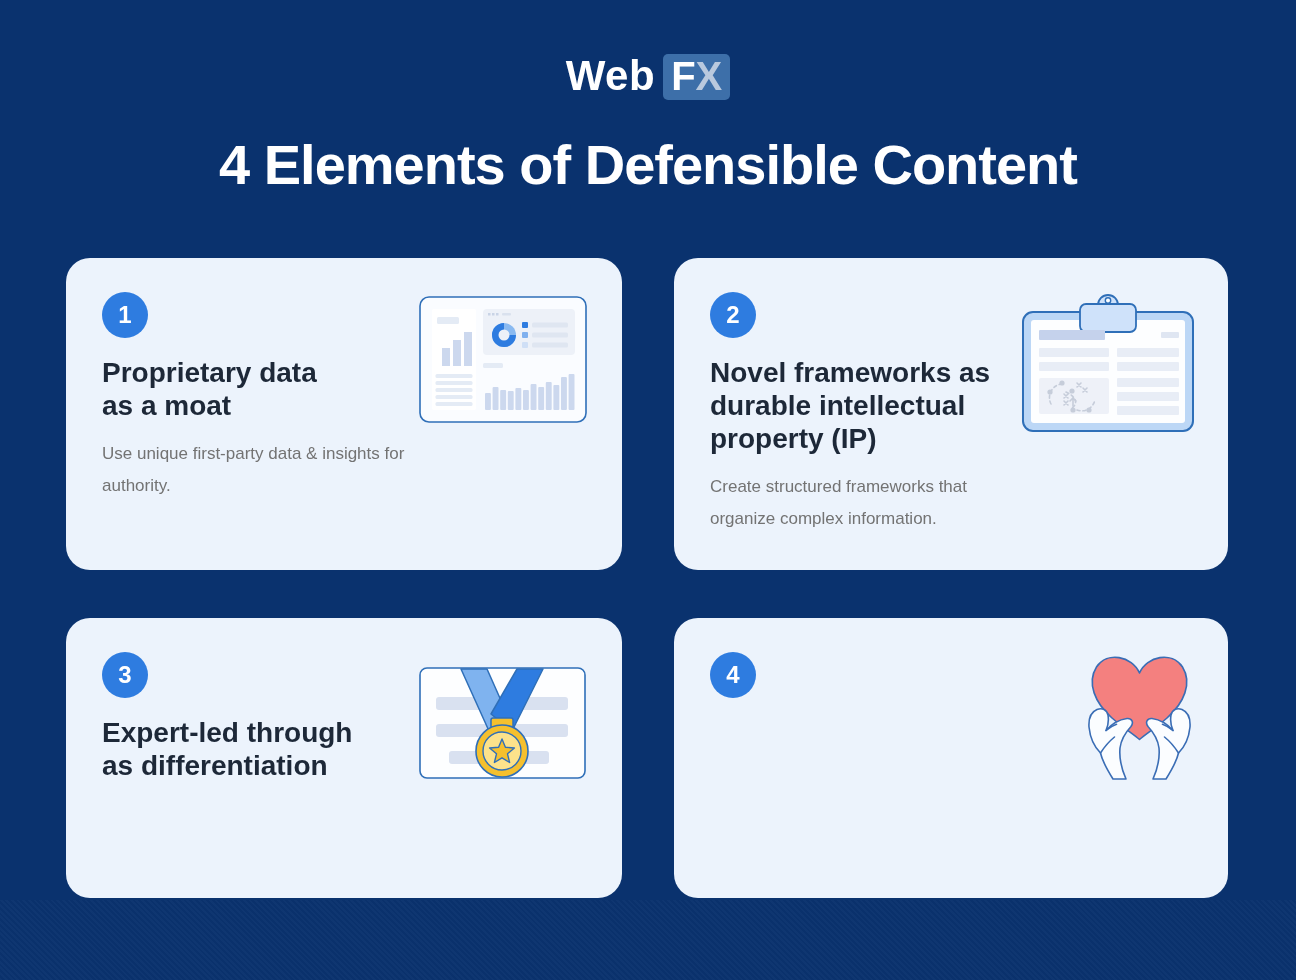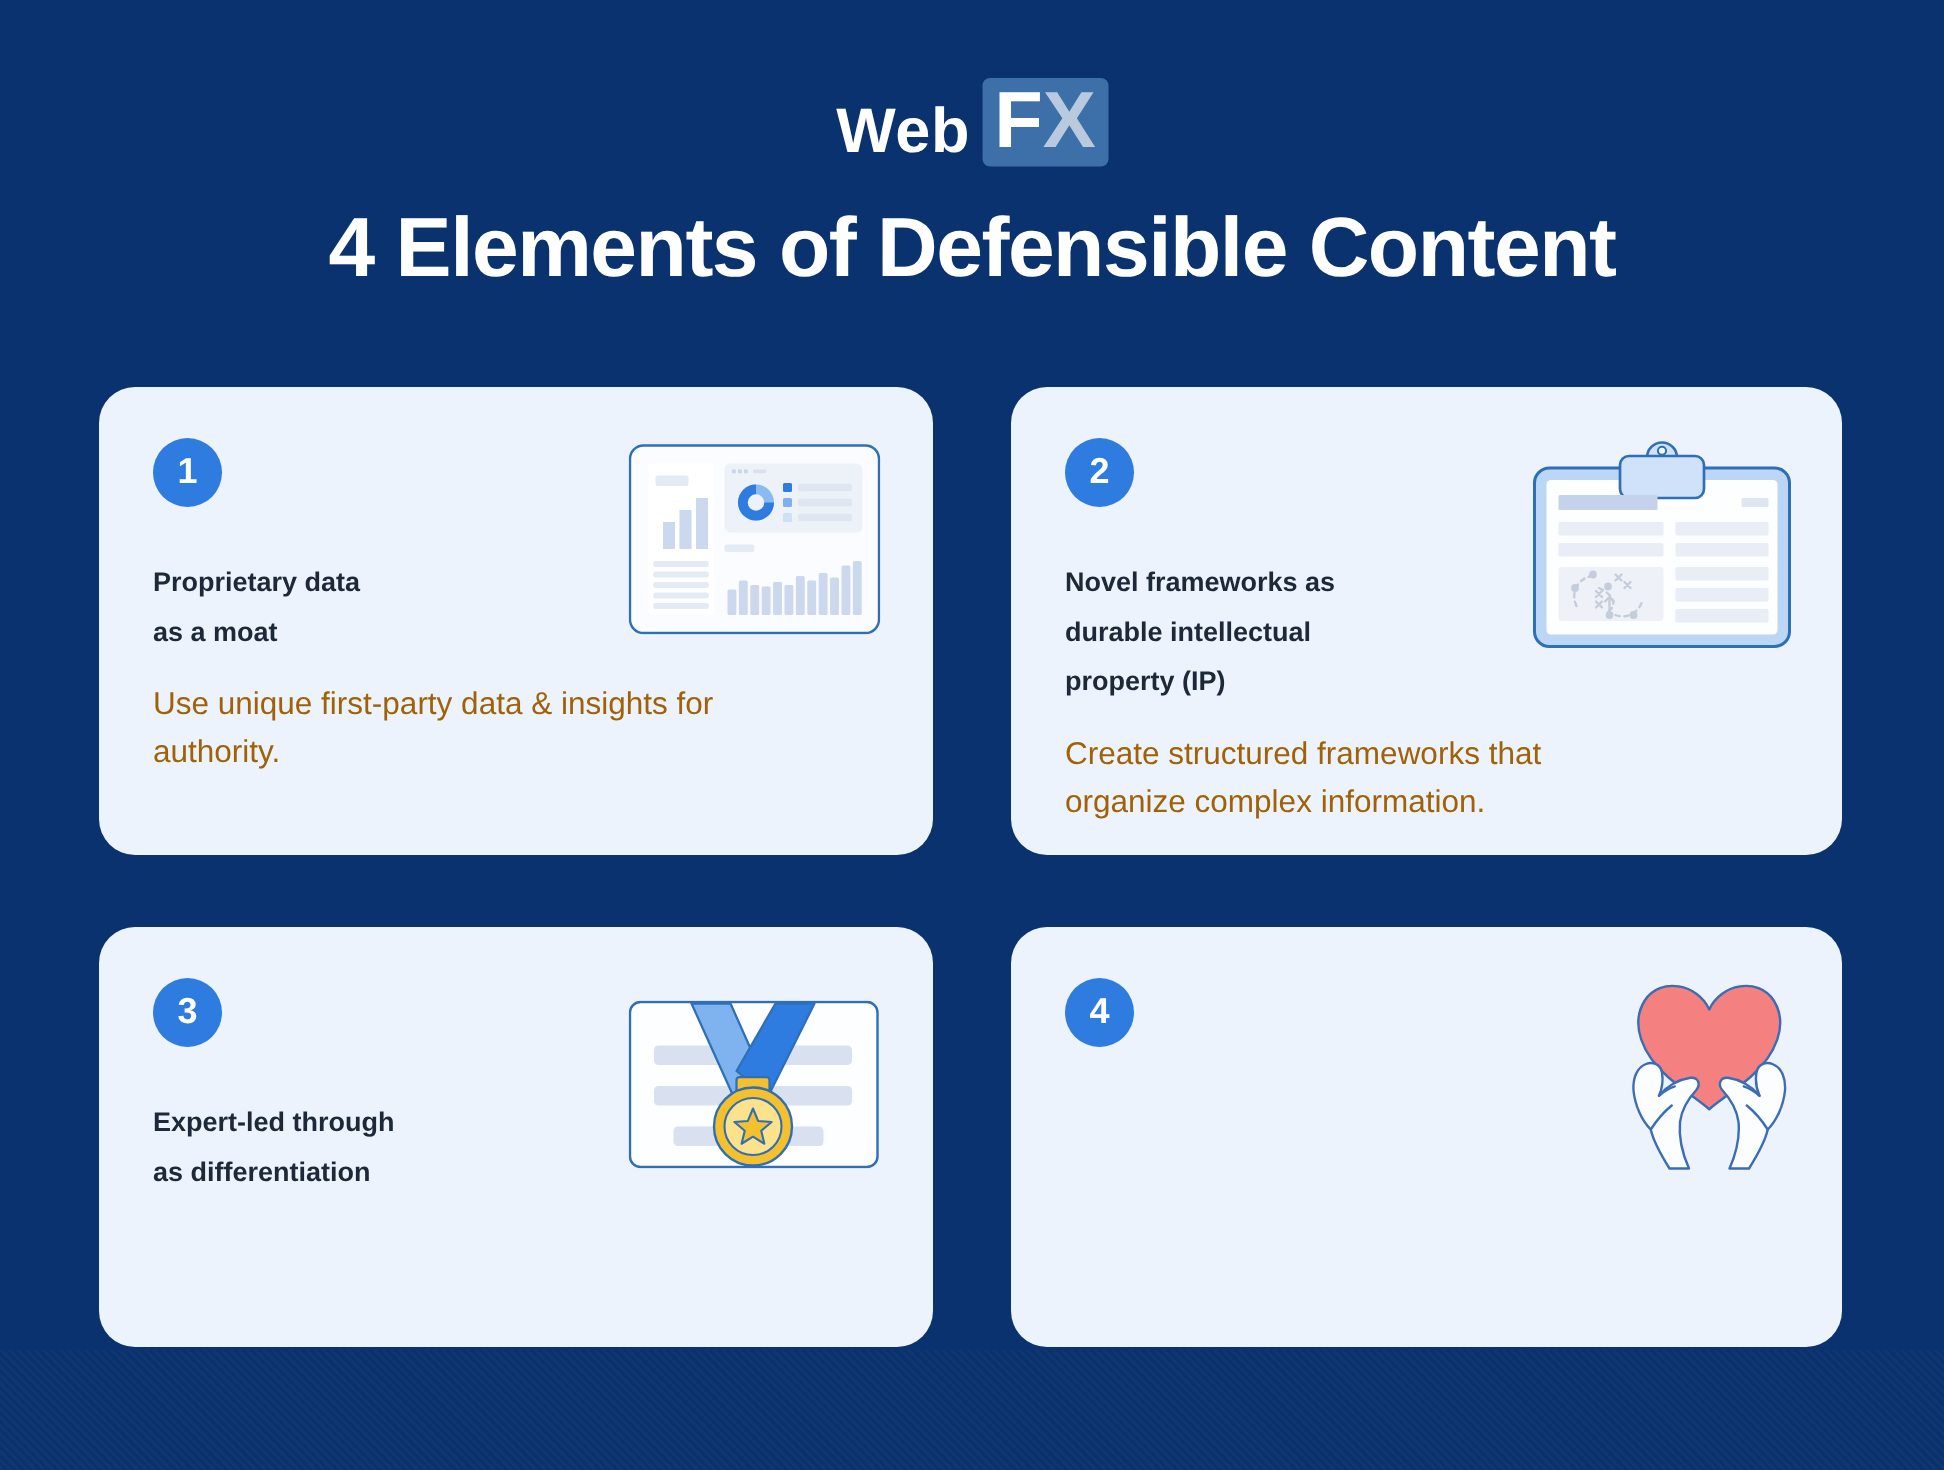--- a/index.html
+++ b/index.html
@@ -5,34 +5,34 @@
   * { margin:0; padding:0; box-sizing:border-box; }
   html,body { width:1296px; height:980px; }
   body { font-family:"Liberation Sans", sans-serif; }
   .page { position:relative; width:1296px; height:980px; background:#0a326e; overflow:hidden; }
   .page::after { content:""; position:absolute; left:0; right:0; bottom:0; height:80px;
     background:repeating-linear-gradient(45deg, rgba(255,255,255,0.02) 0 2px, rgba(0,0,0,0.02) 2px 4px); }
 
   
   .logo { position:absolute; top:52px; left:0; width:100%; display:flex; justify-content:center; align-items:flex-end; gap:8px; }
   .logo-web { color:#ffffff; font-size:42px; font-weight:700; letter-spacing:0.5px; }
-  .logo-fx { background:#3d6fa9; border-radius:5px; padding:2px 8px 4px 8px; font-size:53px; font-weight:700; line-height:1; }
+  .logo-fx { background:#3d6fa9; border-radius:5px; padding:2px 8px 4px 8px; font-size:40px; font-weight:700; line-height:1; }
   .logo-fx .f { color:#ffffff; }
   .logo-fx .x { color:#b9c9de; }
   .headline { position:absolute; top:132px; left:0; width:100%; text-align:center;
     color:#ffffff; font-size:56px; font-weight:700; letter-spacing:-1px; }
 
   
   .cards { position:absolute; top:258px; left:66px; width:1164px;
     display:grid; grid-template-columns:556px 554px; grid-template-rows:312px 280px; column-gap:52px; row-gap:48px; }
   .card { position:relative; background:#ecf3fc; border-radius:24px; padding:34px 30px 0 36px; }
   .badge { width:46px; height:46px; border-radius:50%; background:#2e7ce0; color:#ffffff;
     display:flex; align-items:center; justify-content:center; font-size:24px; font-weight:700; }
-  .card-title { margin-top:34px; color:#1d2838; font-size:18px; font-weight:700; line-height:33px; white-space:pre-line; }
-  .card-body { margin-top:16px; color:#a16207; font-size:21px; font-weight:400; line-height:32px; white-space:pre-line; }
+  .card-title { margin-top:18px; color:#1d2838; font-size:28px; font-weight:700; line-height:33px; white-space:pre-line; }
+  .card-body { margin-top:16px; color:#737373; font-size:17px; font-weight:400; line-height:32px; white-space:pre-line; }
   .illus { position:absolute; }
   .illus-dashboard { top:38px; right:35px; }
   .illus-clipboard { top:34px; right:33px; }
   .illus-medal { top:49px; right:36px; }
   .illus-hands { top:27px; right:31px; }
 </style>
 </head>
 <body>
 
 <div class="page">

